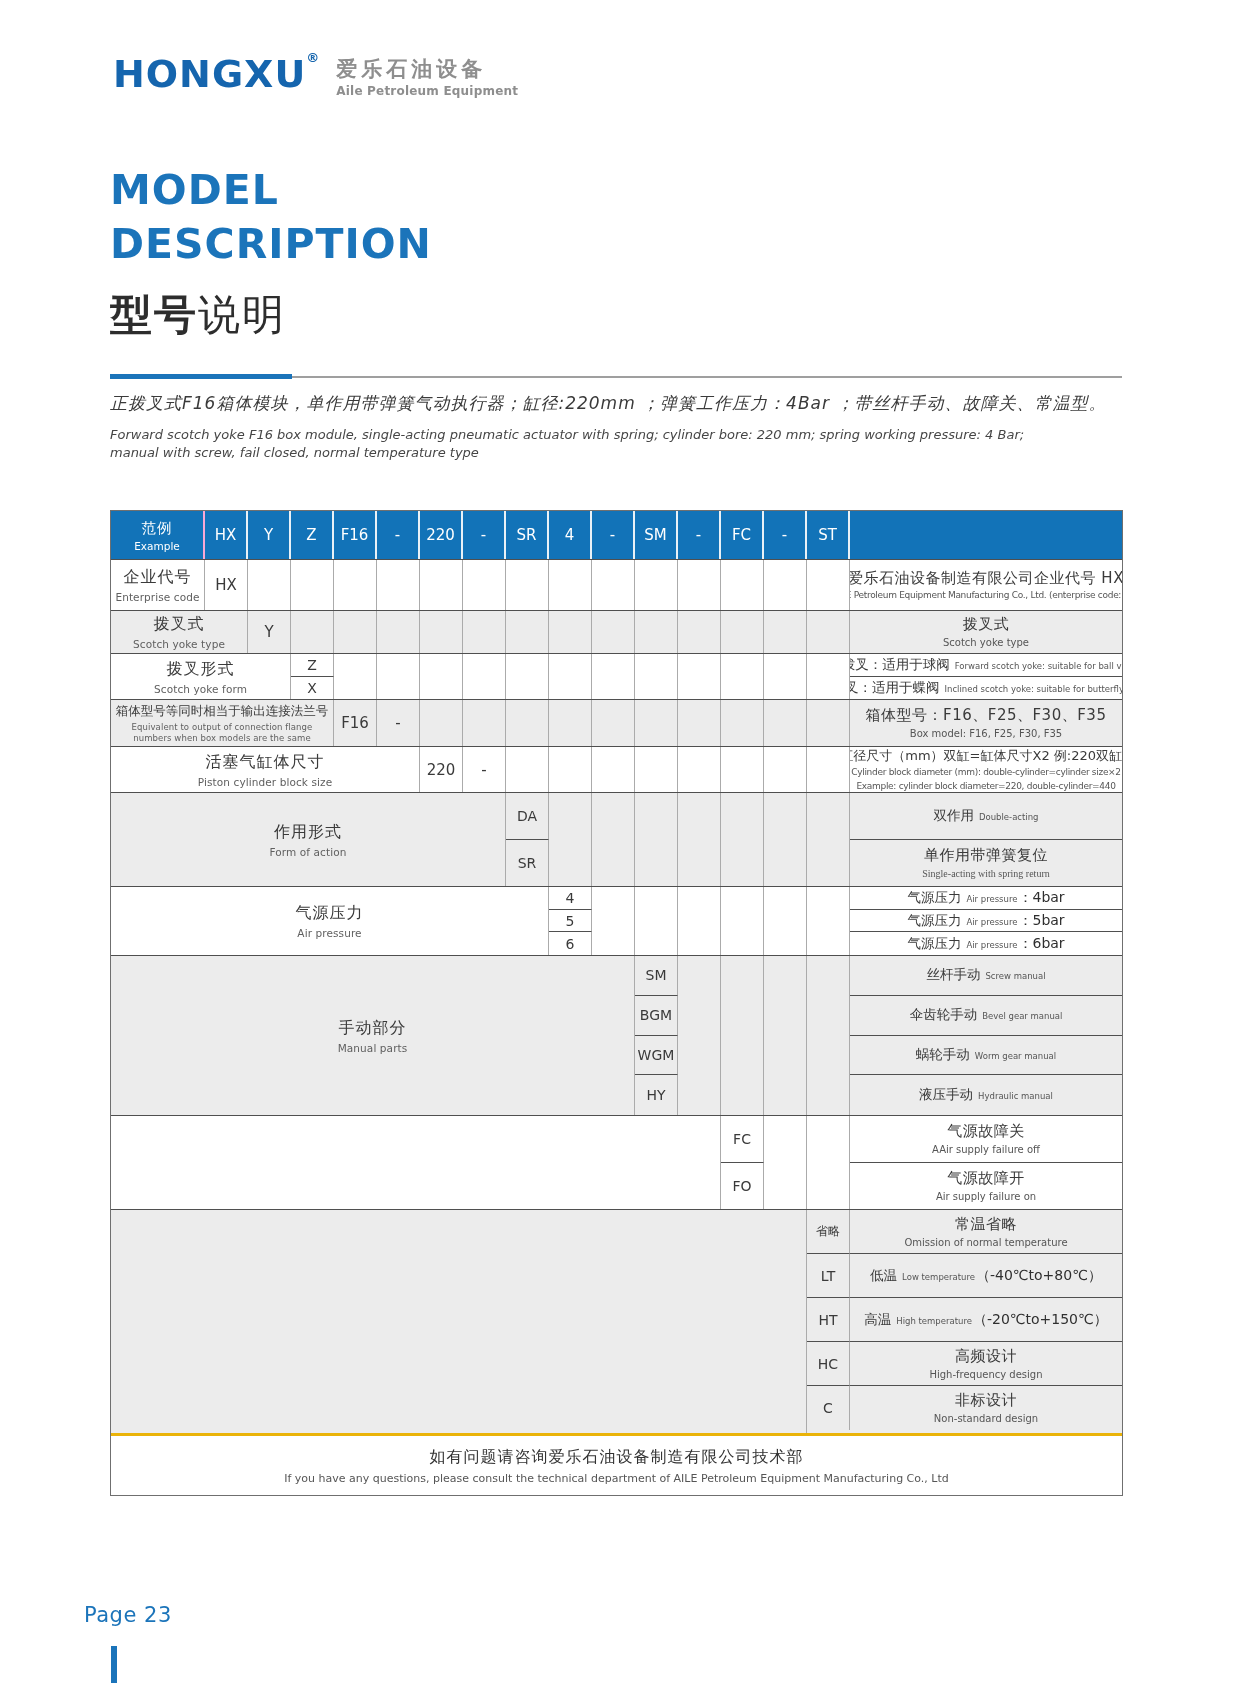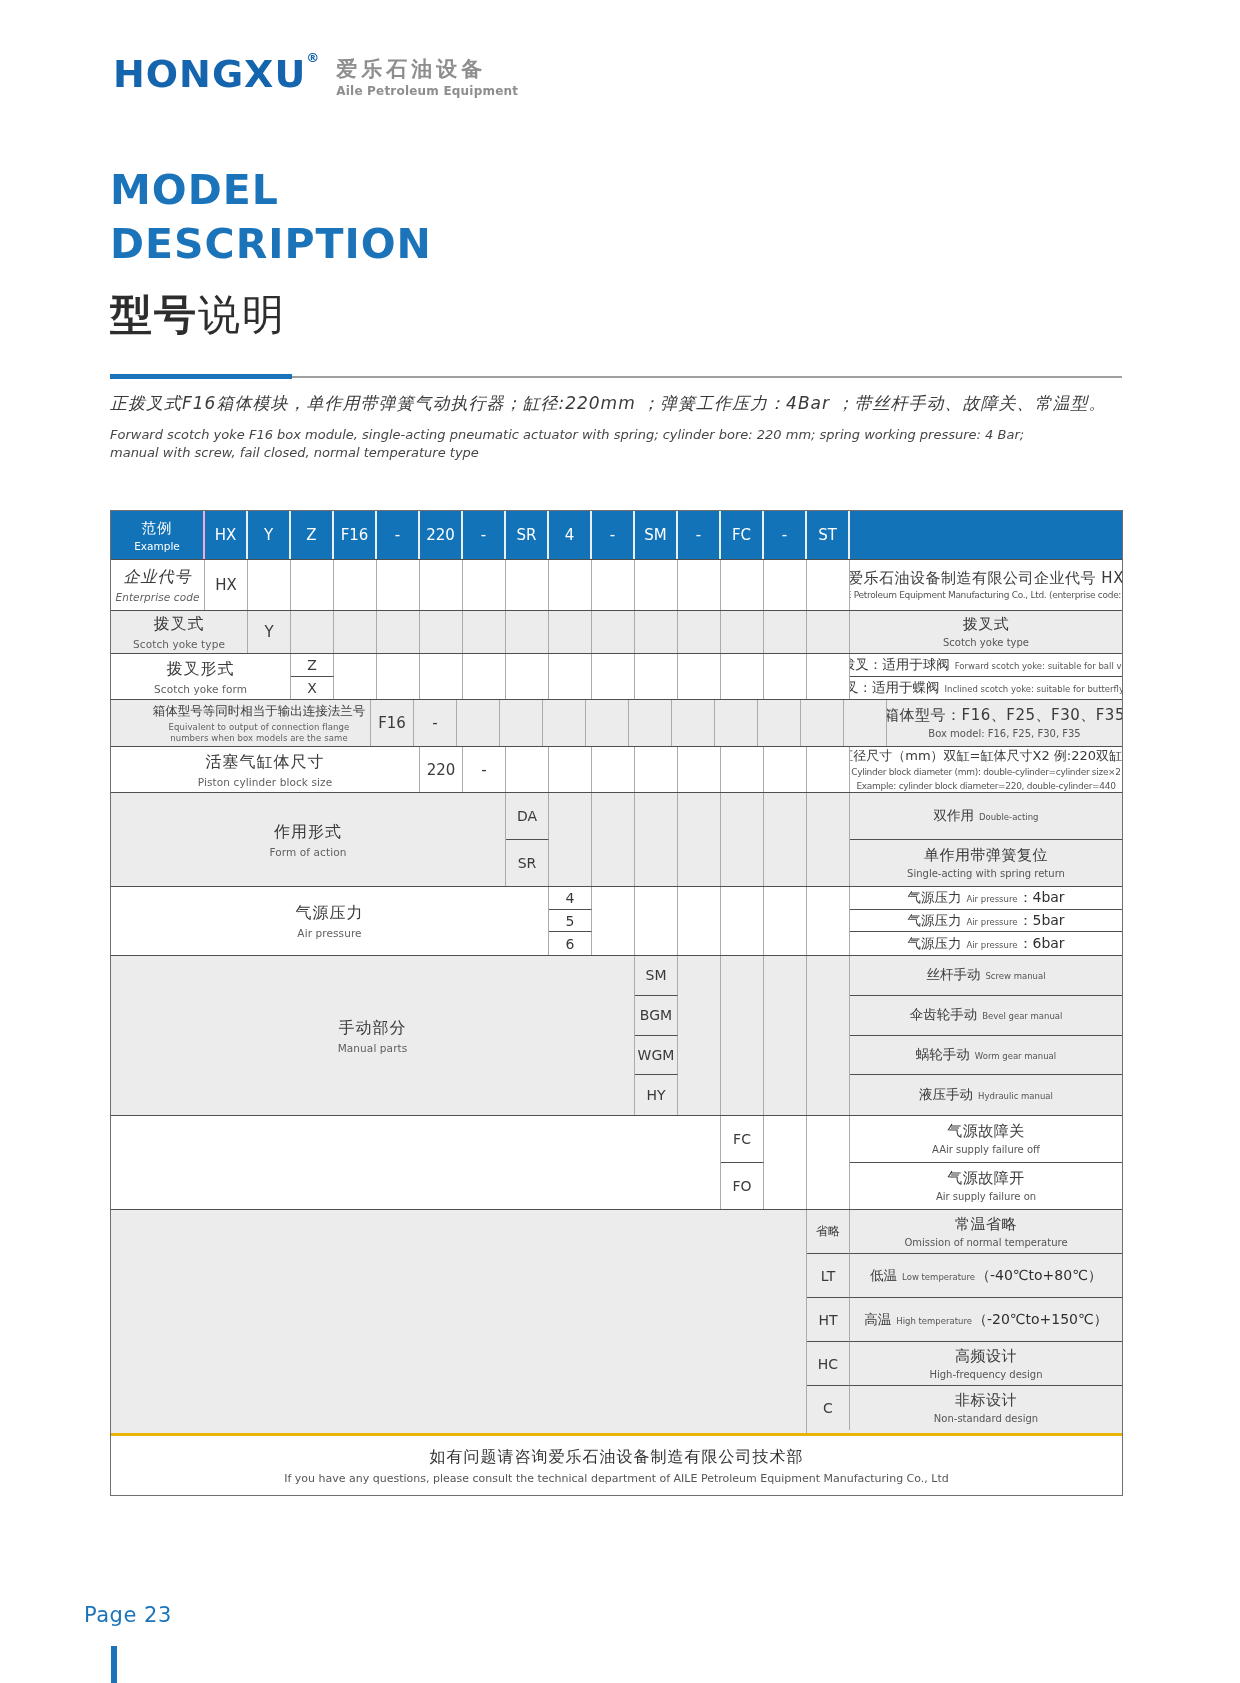--- a/index.html
+++ b/index.html
@@ -122,21 +122,21 @@
         <div class="h-cell">4</div>
         <div class="h-cell">-</div>
         <div class="h-cell">SM</div>
         <div class="h-cell">-</div>
         <div class="h-cell">FC</div>
         <div class="h-cell">-</div>
         <div class="h-cell">ST</div>
         <div class="h-desc"></div>
       </div>
       <div class="t-row" style="height: 51px;">
-        <div class="cell-label" style="width: 94px; font-style: italic;">
+        <div class="cell-label" style="width: 94px;">
           <div class="lab-zh">企业代号</div>
           <div class="lab-en">Enterprise code</div>
         </div>
         <div class="code-cell">HX</div>
         <div class="empty-cell"></div>
         <div class="empty-cell"></div>
         <div class="empty-cell"></div>
         <div class="empty-cell"></div>
         <div class="empty-cell"></div>
         <div class="empty-cell"></div>
@@ -206,21 +206,21 @@
             </div>
           </div>
           <div class="desc-sub" style="height: 23px;">
             <div class="inline-line">
               <span class="zh-inline">斜拨叉：适用于蝶阀</span>
               <span class="en-inline">Inclined scotch yoke: suitable for butterfly valves</span>
             </div>
           </div>
         </div>
       </div>
-      <div class="t-row" style="height: 47px; background: rgb(236, 236, 236); padding-left: 37px;">
+      <div class="t-row" style="height: 47px; background: rgb(236, 236, 236);">
         <div class="cell-label small" style="width: 223px;">
           <div class="lab-zh">箱体型号等同时相当于输出连接法兰号</div>
           <div class="lab-en">Equivalent to output of connection flange numbers when box models are the same</div>
         </div>
         <div class="code-cell">F16</div>
         <div class="code-cell">-</div>
         <div class="empty-cell"></div>
         <div class="empty-cell"></div>
         <div class="empty-cell"></div>
         <div class="empty-cell"></div>
@@ -272,21 +272,21 @@
         <div class="empty-cell"></div>
         <div class="empty-cell"></div>
         <div class="empty-cell"></div>
         <div class="cell-desc subbed">
           <div class="desc-sub" style="height: 47px;">
             <div class="inline-line">
               <span class="zh-inline">双作用</span>
               <span class="en-inline">Double-acting</span>
             </div>
           </div>
-          <div class="desc-sub" style="height: 47px;">
+          <div class="desc-sub" style="height: 47px; font-family: Liberation Serif, serif;">
             <div class="d-zh">单作用带弹簧复位</div>
             <div class="d-en">Single-acting with spring return</div>
           </div>
         </div>
       </div>
       <div class="t-row" style="height: 69px;">
         <div class="cell-label" style="width: 438px;">
           <div class="lab-zh">气源压力</div>
           <div class="lab-en">Air pressure</div>
         </div>

